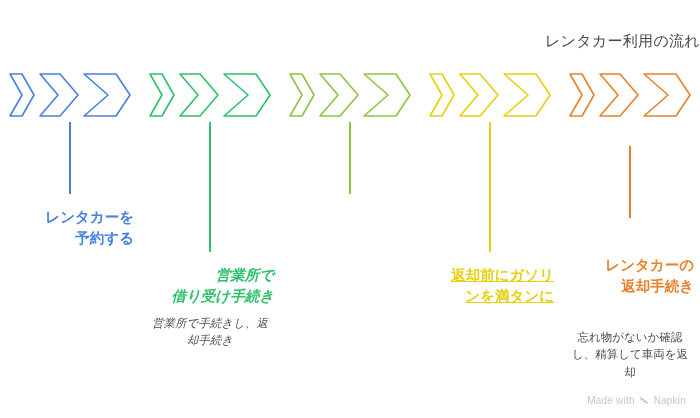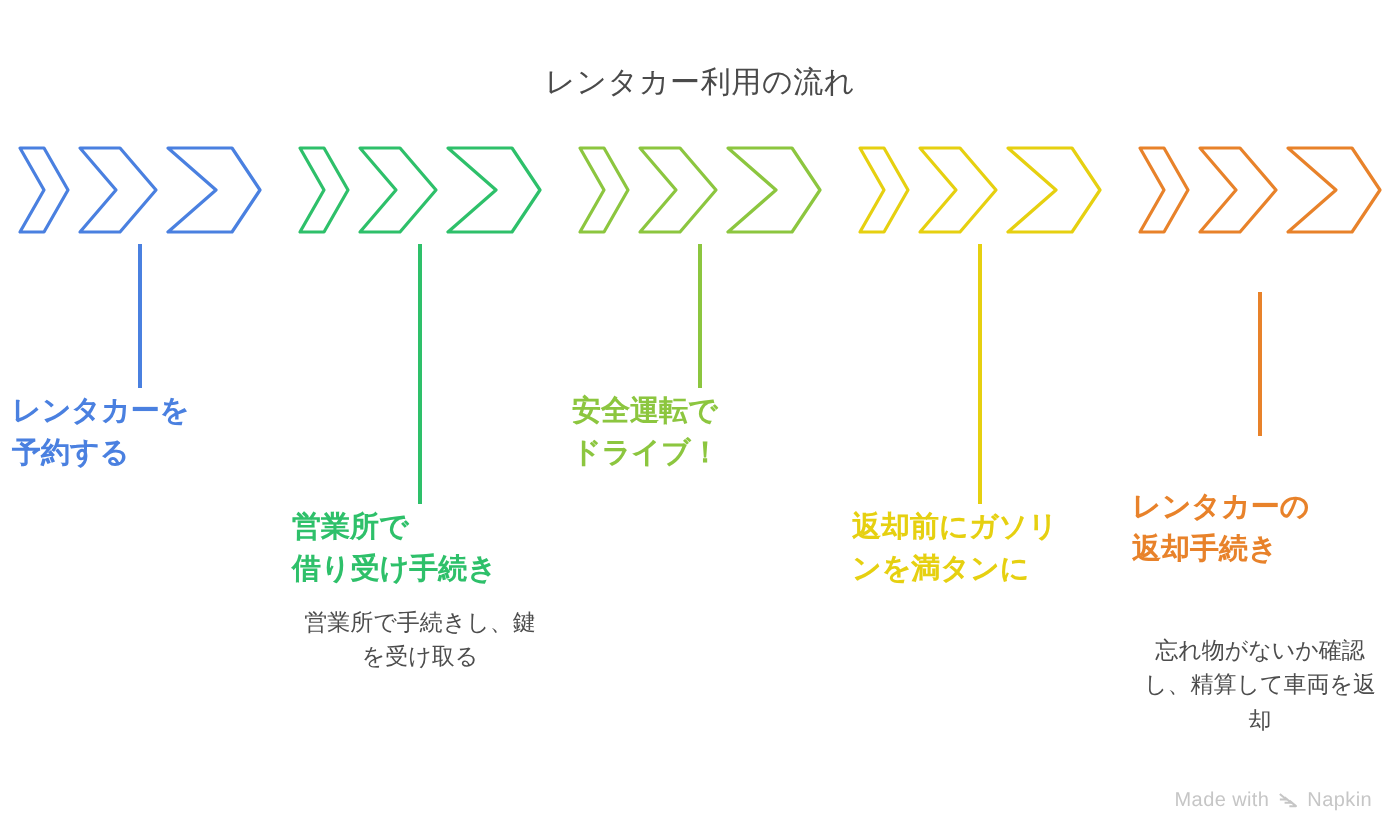--- a/index.html
+++ b/index.html
@@ -13,21 +13,21 @@
     font-family: "Liberation Sans", "DejaVu Sans", sans-serif;
     overflow: hidden;
     position: relative;
   }
 
   #diagram-title {
     position: absolute;
     top: 32px;
     left: 0;
     width: 700px;
-    text-align: center;
+    text-align: right;
     font-size: 15px;
     color: #4a4a4a;
     letter-spacing: 0.3px;
     white-space: nowrap;
   }
 
   #steps {
     position: absolute;
     top: 70px;
     left: 0;
@@ -57,23 +57,23 @@
     background: currentColor;
     margin-top: 2px;
   }
   .step.short .connector { height: 72px; }
   .step.long  .connector { height: 130px; }
 
   .step-title {
     font-size: 14.5px;
     font-weight: bold;
     line-height: 1.42;
-    text-align: left;
+    text-align: right;
     width: 128px;
-    margin-top: 2px;
+    margin-top: 13px;
     white-space: pre-line;
   }
 
   .step-desc {
     font-size: 11.5px;
     font-weight: normal;
     color: #4d4d4d;
     line-height: 1.5;
     text-align: center;
     width: 124px;
@@ -109,46 +109,44 @@
         <svg class="arrow-group" viewBox="0 0 124 50" preserveAspectRatio="xMidYMid meet">
           <path d="M2 4 L14 25 L2 46 L14 46 L26 25 L14 4 Z" fill="none" stroke="#4a80e0" stroke-width="1.6" stroke-linejoin="round"></path>
           <path d="M32 4 L50 25 L32 46 L52 46 L70 25 L52 4 Z" fill="none" stroke="#4a80e0" stroke-width="1.6" stroke-linejoin="round"></path>
           <path d="M76 4 L100 25 L76 46 L108 46 L122 25 L108 4 Z" fill="none" stroke="#4a80e0" stroke-width="1.6" stroke-linejoin="round"></path>
         </svg>
       </div>
       <div class="connector"></div>
       <div class="step-title" style="color: rgb(74, 128, 224);">レンタカーを
 予約する</div>
     </div>
-    <div class="step long" style="color: rgb(46, 192, 106);">
+    <div class="step long" style="color: rgb(46, 192, 106); font-style: italic;">
       <div>
         <svg class="arrow-group" viewBox="0 0 124 50" preserveAspectRatio="xMidYMid meet">
           <path d="M2 4 L14 25 L2 46 L14 46 L26 25 L14 4 Z" fill="none" stroke="#2ec06a" stroke-width="1.6" stroke-linejoin="round"></path>
           <path d="M32 4 L50 25 L32 46 L52 46 L70 25 L52 4 Z" fill="none" stroke="#2ec06a" stroke-width="1.6" stroke-linejoin="round"></path>
           <path d="M76 4 L100 25 L76 46 L108 46 L122 25 L108 4 Z" fill="none" stroke="#2ec06a" stroke-width="1.6" stroke-linejoin="round"></path>
         </svg>
       </div>
       <div class="connector"></div>
       <div class="step-title" style="color: rgb(46, 192, 106);">営業所で
 借り受け手続き</div>
-      <div class="step-desc" style="color: rgb(77, 77, 77);">営業所で手続きし、鍵を受け取る</div>
+      <div class="step-desc" style="color: rgb(77, 77, 77);">営業所で手続きし、返却手続き</div>
     </div>
     <div class="step short" style="color: rgb(140, 198, 63);">
       <div>
         <svg class="arrow-group" viewBox="0 0 124 50" preserveAspectRatio="xMidYMid meet">
           <path d="M2 4 L14 25 L2 46 L14 46 L26 25 L14 4 Z" fill="none" stroke="#8cc63f" stroke-width="1.6" stroke-linejoin="round"></path>
           <path d="M32 4 L50 25 L32 46 L52 46 L70 25 L52 4 Z" fill="none" stroke="#8cc63f" stroke-width="1.6" stroke-linejoin="round"></path>
           <path d="M76 4 L100 25 L76 46 L108 46 L122 25 L108 4 Z" fill="none" stroke="#8cc63f" stroke-width="1.6" stroke-linejoin="round"></path>
         </svg>
       </div>
       <div class="connector"></div>
-      <div class="step-title" style="color: rgb(140, 198, 63);">安全運転で
-ドライブ！</div>
     </div>
-    <div class="step long" style="color: rgb(230, 208, 16);">
+    <div class="step long" style="color: rgb(230, 208, 16); text-decoration: underline;">
       <div>
         <svg class="arrow-group" viewBox="0 0 124 50" preserveAspectRatio="xMidYMid meet">
           <path d="M2 4 L14 25 L2 46 L14 46 L26 25 L14 4 Z" fill="none" stroke="#e6d010" stroke-width="1.6" stroke-linejoin="round"></path>
           <path d="M32 4 L50 25 L32 46 L52 46 L70 25 L52 4 Z" fill="none" stroke="#e6d010" stroke-width="1.6" stroke-linejoin="round"></path>
           <path d="M76 4 L100 25 L76 46 L108 46 L122 25 L108 4 Z" fill="none" stroke="#e6d010" stroke-width="1.6" stroke-linejoin="round"></path>
         </svg>
       </div>
       <div class="connector"></div>
       <div class="step-title" style="color: rgb(230, 208, 16);">返却前にガソリ
 ンを満タンに</div>

